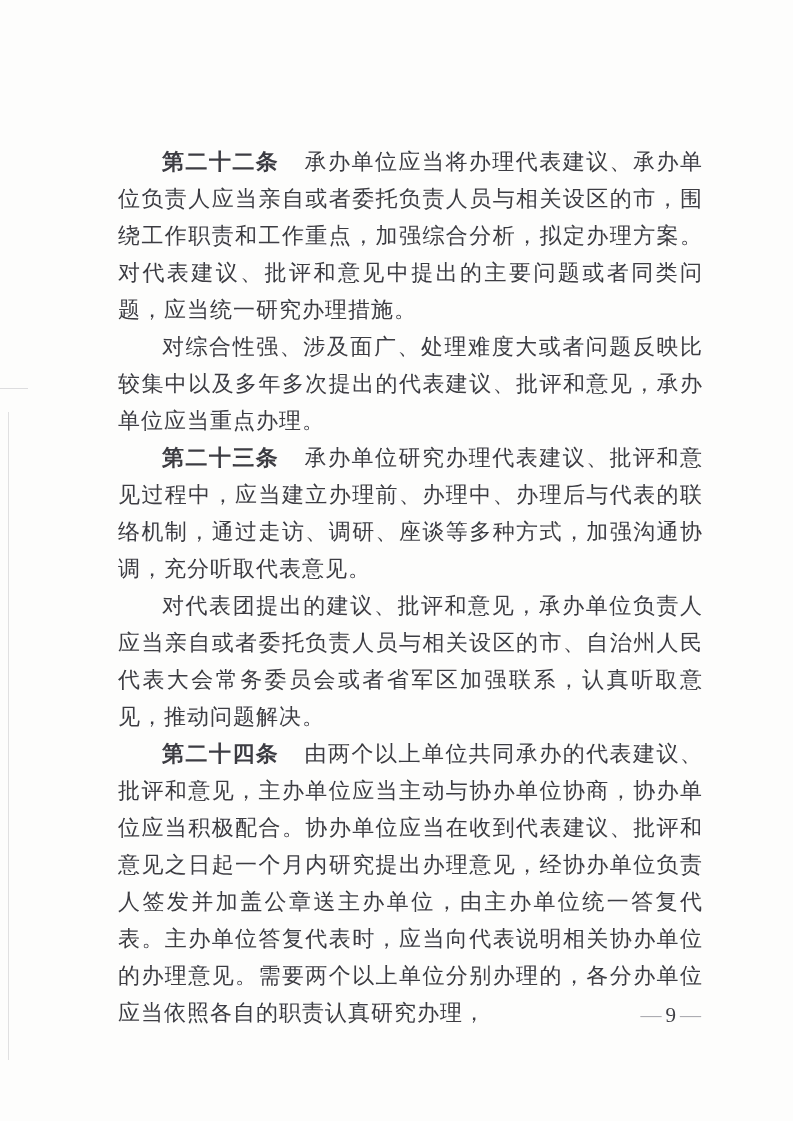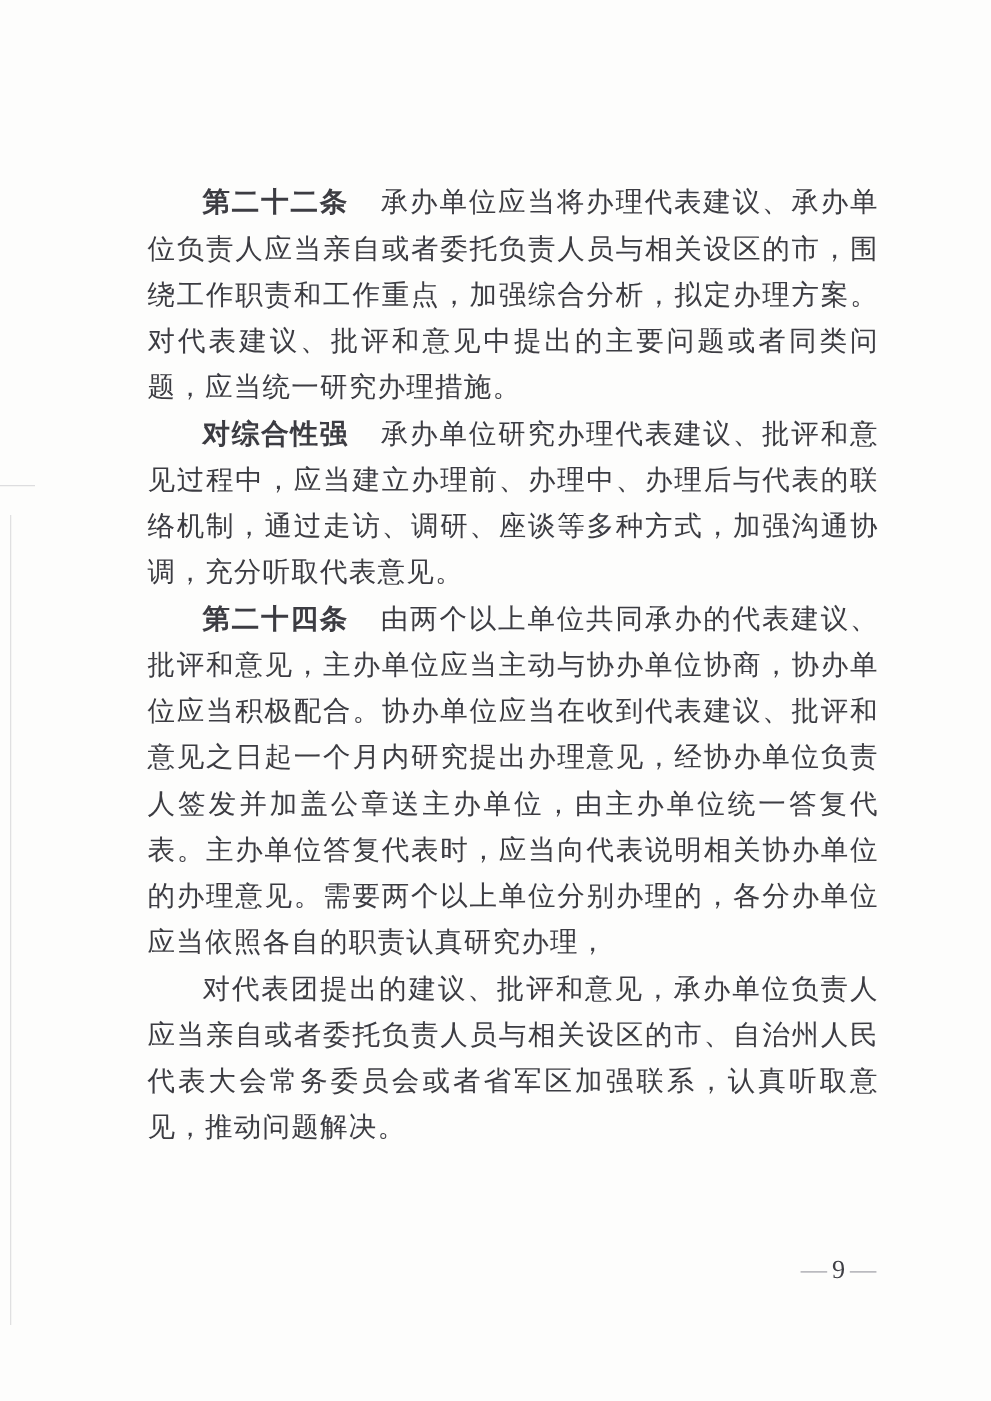--- a/index.html
+++ b/index.html
@@ -80,24 +80,25 @@
 
 <div class="page">
 
   <div class="artifact-h"></div>
   <div class="artifact-v"></div>
 
   <div class="text-block">
 
     <p class="para"><span class="article-label">第二十二条</span><span class="article-text">承办单位应当将办理代表建议、承办单位负责人应当亲自或者委托负责人员与相关设区的市，围绕工作职责和工作重点，加强综合分析，拟定办理方案。对代表建议、批评和意见中提出的主要问题或者同类问题，应当统一研究办理措施。</span></p>
 
+    <p class="para"><span class="article-text">对综合性强、涉及面广、处理难度大或者问题反映比较集中以及多年多次提出的代表建议、批评和意见，承办单位应当重点办理。</span></p>
 
-    <p class="para"><span class="article-label">对综合性强</span><span class="article-text">承办单位研究办理代表建议、批评和意见过程中，应当建立办理前、办理中、办理后与代表的联络机制，通过走访、调研、座谈等多种方式，加强沟通协调，充分听取代表意见。</span></p>
+    <p class="para"><span class="article-label">第二十三条</span><span class="article-text">承办单位研究办理代表建议、批评和意见过程中，应当建立办理前、办理中、办理后与代表的联络机制，通过走访、调研、座谈等多种方式，加强沟通协调，充分听取代表意见。</span></p>
+
+    <p class="para"><span class="article-text">对代表团提出的建议、批评和意见，承办单位负责人应当亲自或者委托负责人员与相关设区的市、自治州人民代表大会常务委员会或者省军区加强联系，认真听取意见，推动问题解决。</span></p>
 
     <p class="para"><span class="article-label">第二十四条</span><span class="article-text">由两个以上单位共同承办的代表建议、批评和意见，主办单位应当主动与协办单位协商，协办单位应当积极配合。协办单位应当在收到代表建议、批评和意见之日起一个月内研究提出办理意见，经协办单位负责人签发并加盖公章送主办单位，由主办单位统一答复代表。主办单位答复代表时，应当向代表说明相关协办单位的办理意见。需要两个以上单位分别办理的，各分办单位应当依照各自的职责认真研究办理，</span></p>
-
-    <p class="para"><span class="article-text">对代表团提出的建议、批评和意见，承办单位负责人应当亲自或者委托负责人员与相关设区的市、自治州人民代表大会常务委员会或者省军区加强联系，认真听取意见，推动问题解决。</span></p>
 
   </div>
 
   <div class="footer"><span class="dash">—</span><span class="num">9</span><span class="dash">—</span></div>
 
 </div>
 
 </body></html>

